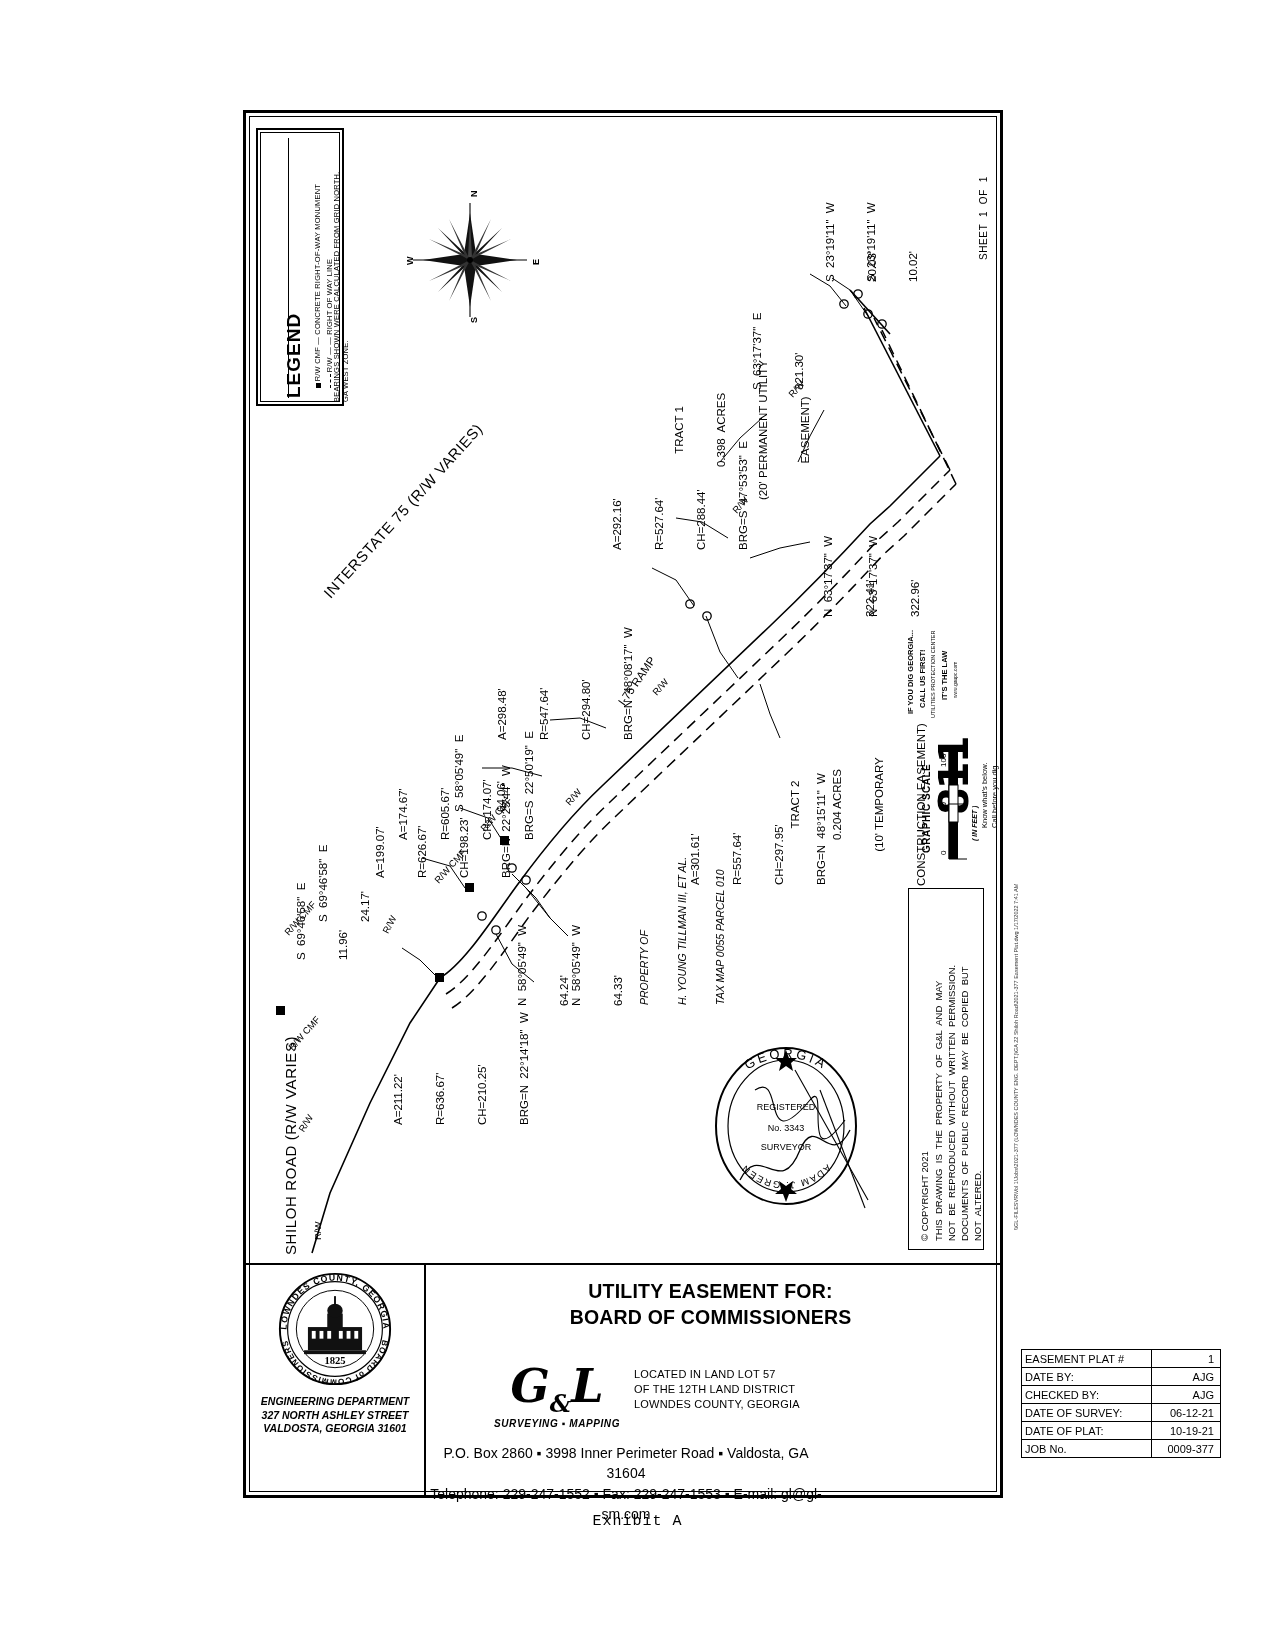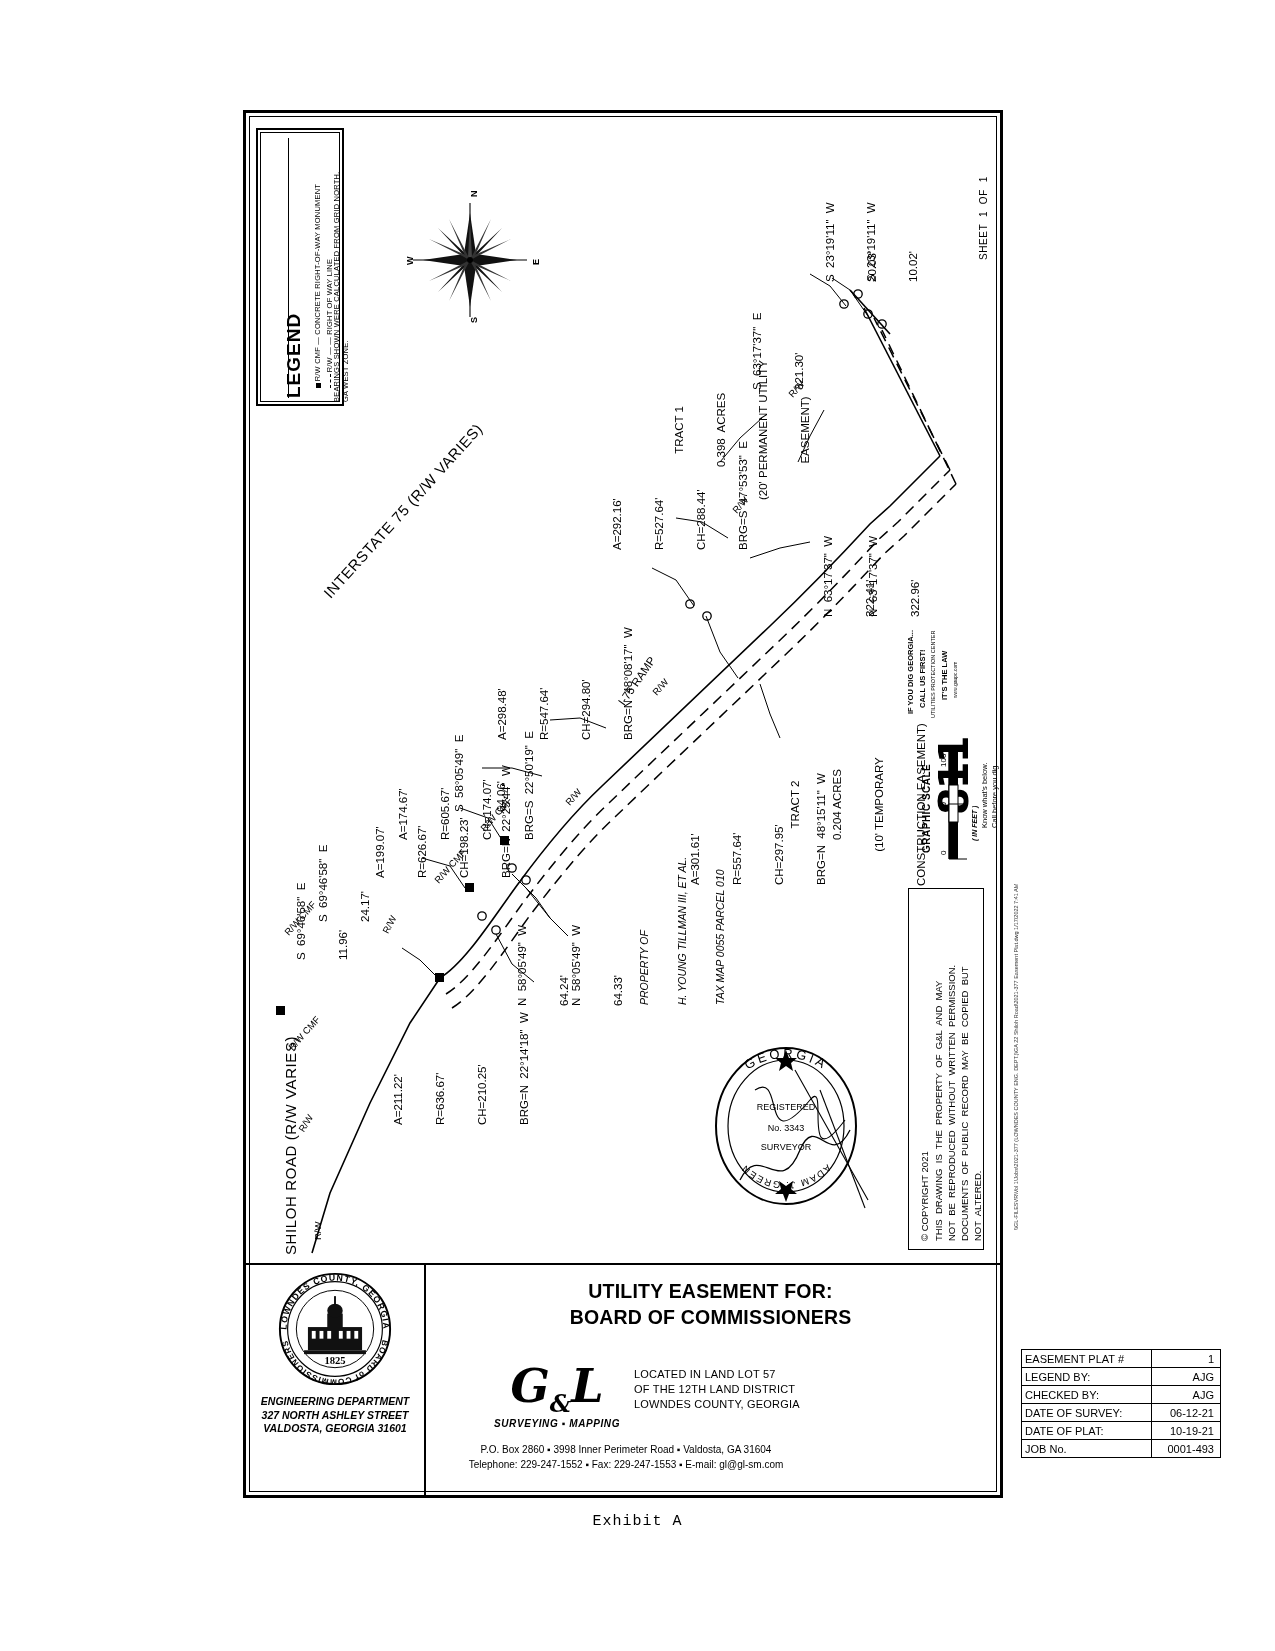--- a/index.html
+++ b/index.html
@@ -153,21 +153,21 @@
     font-weight: bold;
     font-style: italic;
     font-size: 46px;
     line-height: .95;
   }
   .gl-amp { font-size: 24px; vertical-align: sub; }
   .gl-tag {
     font-weight: bold; font-style: italic;
     font-size: 10px; letter-spacing: .6px;
   }
-  .tb-contact { font-size: 10px; line-height: 1.45; text-align: center; }
+  .tb-contact { font-size: 14px; line-height: 1.45; text-align: center; }
   .tb-dept { font-size: 10.5px; font-style: italic; font-weight: bold; line-height: 1.3; }
 
   
   .datatable {
     position: absolute;
     left: 595px; top: 84px;
     width: 200px;
     border: 1.5px solid #000;
     border-collapse: collapse;
     font-size: 11px;
@@ -594,38 +594,38 @@
         <div>Telephone: 229-247-1552 ▪ Fax: 229-247-1553 ▪ E-mail: gl@gl-sm.com</div>
       </div>
 
       <table class="datatable">
         <tbody>
           <tr>
             <td>EASEMENT PLAT #</td>
             <td class="val">1</td>
           </tr>
           <tr>
-            <td>LEGEND BY:</td>
+            <td>DATE BY:</td>
             <td class="val">AJG</td>
           </tr>
           <tr>
             <td>CHECKED BY:</td>
             <td class="val">AJG</td>
           </tr>
           <tr>
             <td>DATE OF SURVEY:</td>
             <td class="val">06-12-21</td>
           </tr>
           <tr>
             <td>DATE OF PLAT:</td>
             <td class="val">10-19-21</td>
           </tr>
           <tr>
             <td>JOB No.</td>
-            <td class="val">0001-493</td>
+            <td class="val">0009-377</td>
           </tr>
         </tbody>
       </table>
 
     </div>
   </div>
 
   <div class="exhibit">Exhibit A</div>
 
 </div>

